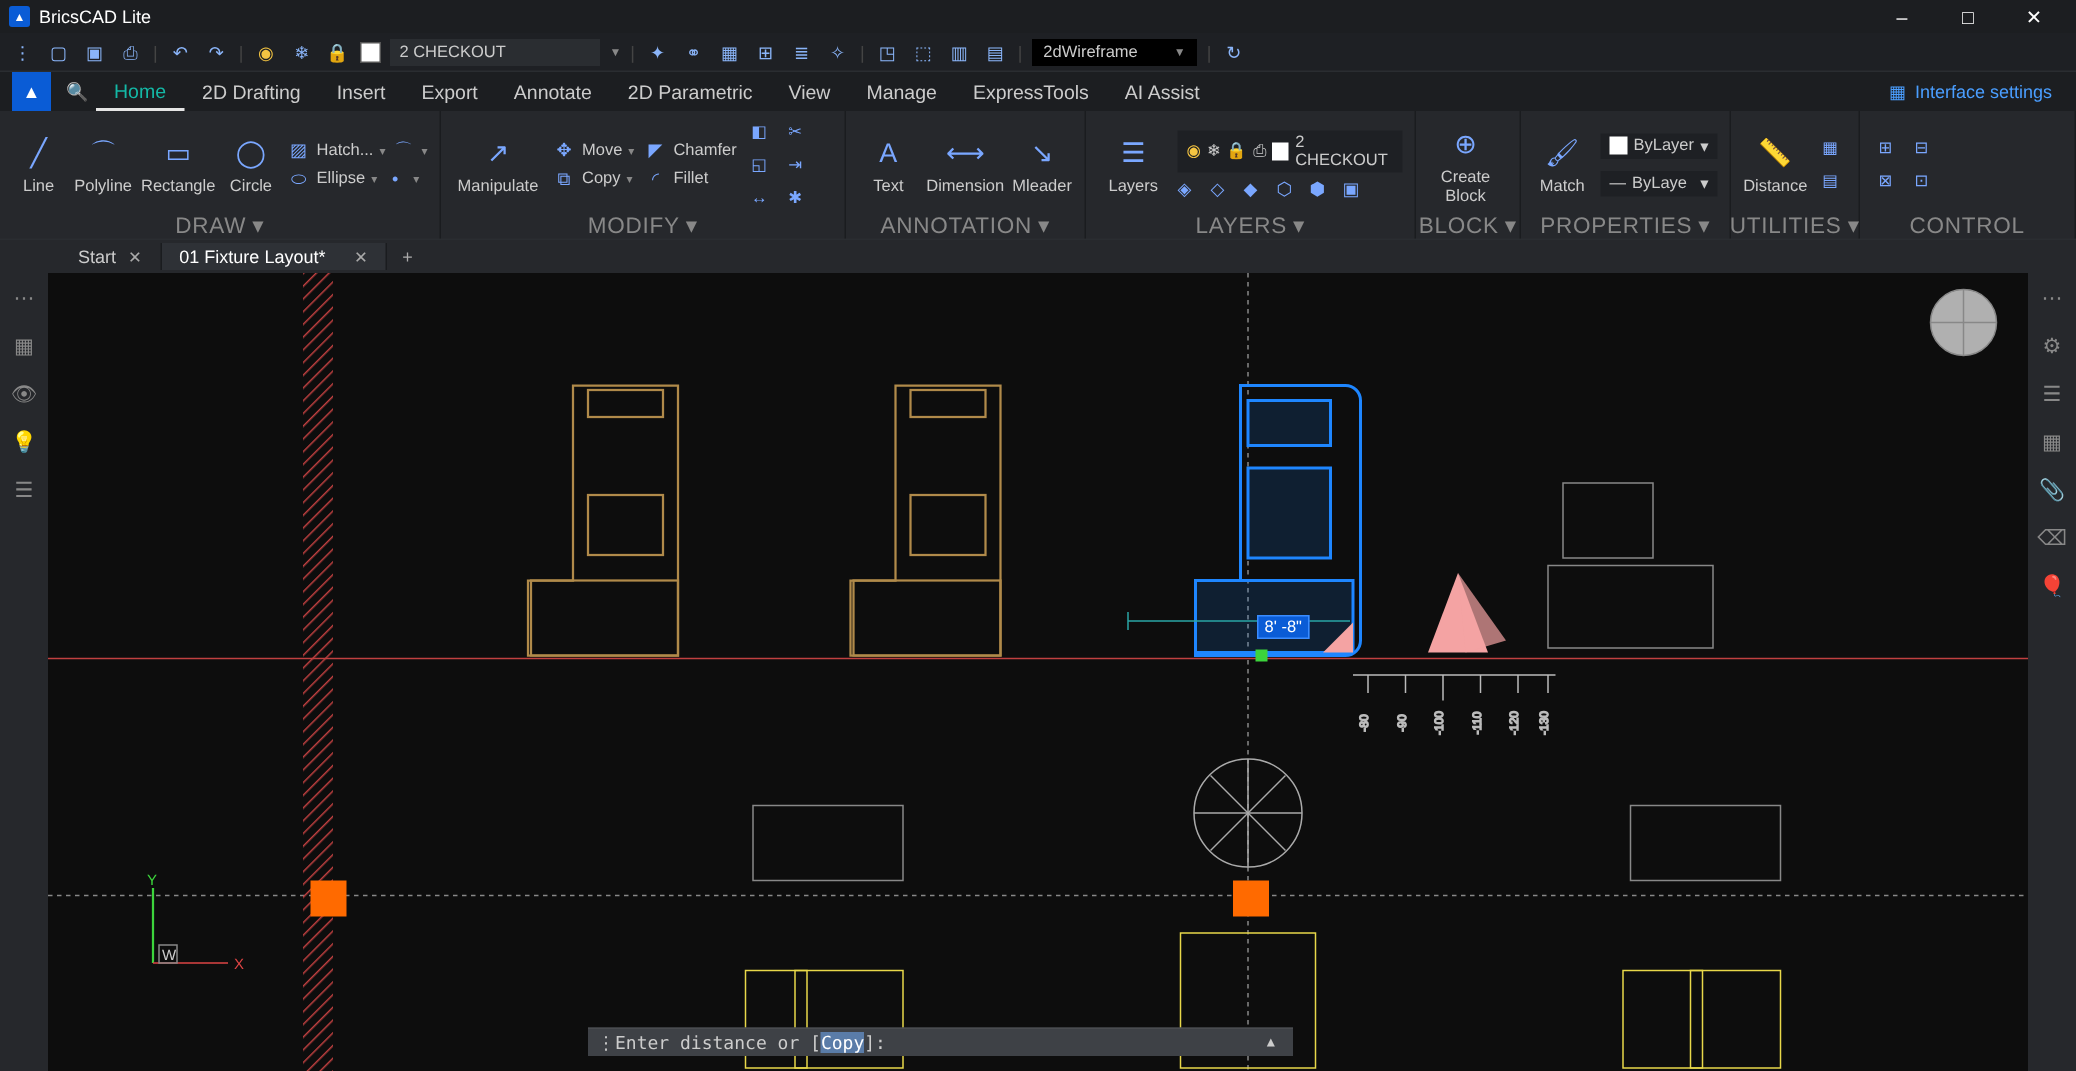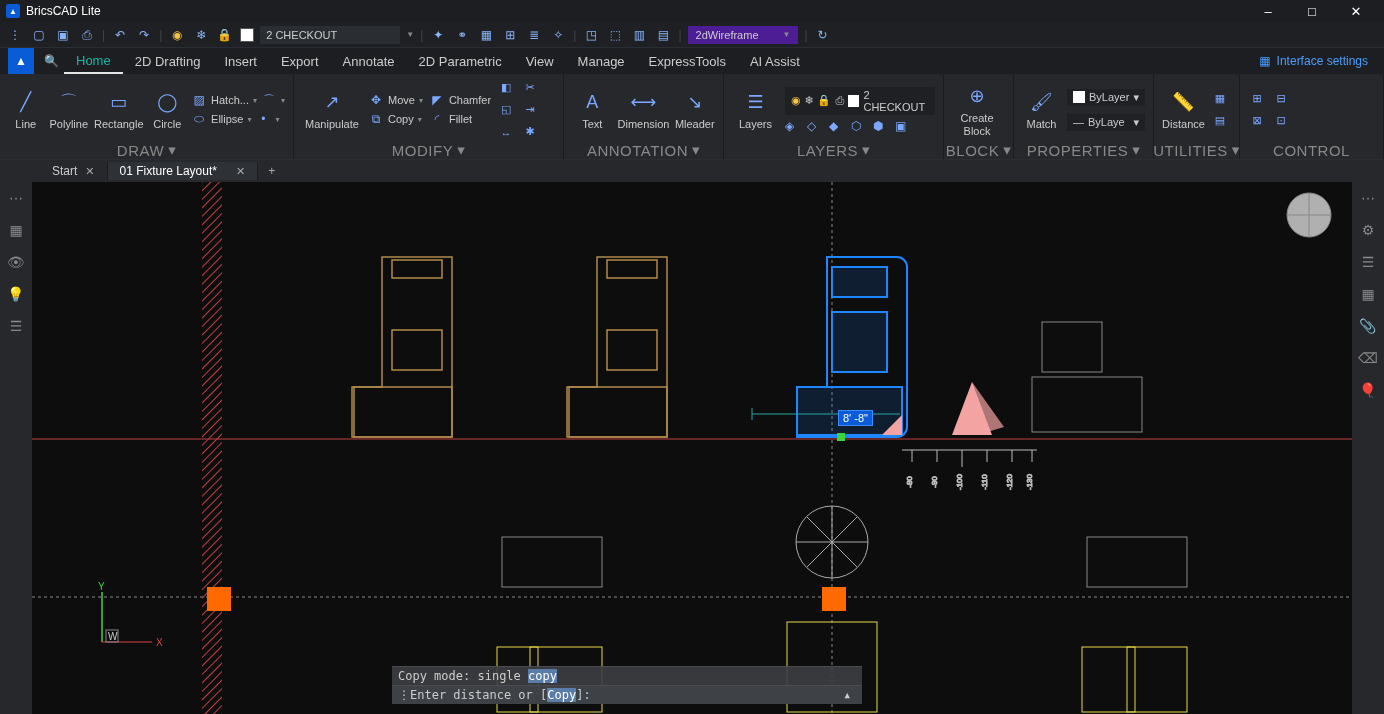--- a/index.html
+++ b/index.html
@@ -8,21 +8,21 @@
 .titlebar .logo { width: 14px; height: 14px; background: #0a5cd6; border-radius: 2px; margin-right: 6px; display:flex;align-items:center;justify-content:center;}
 .titlebar .logo::after{content:"▲";color:#fff;font-size:8px;}
 .titlebar .title { color: #fff; font-size: 12px; }
 .winbtns { margin-left: auto; display: flex; }
 .winbtns div { width: 44px; height: 22px; display: flex; align-items: center; justify-content: center; color: #fff; font-size: 13px; }
 .qat { height: 26px; background: #1e2024; display:flex; align-items:center; padding: 0 6px; gap: 6px; border-bottom:1px solid #2a2d31;}
 .qat .ic { width: 18px; height: 18px; display:flex; align-items:center; justify-content:center; color:#8ab4f8; font-size:12px;}
 .qat .swatch { width:14px;height:14px;background:#fff;border:1px solid #555;}
 .qat .layerbox { background:#2a2d31; color:#ccc; padding:1px 6px; width:140px; height:18px; font-size:11px; display:flex;align-items:center;}
 .qat .dd{color:#888;font-size:8px;}
-.qat .visual{background:#4c1d95;padding:1px 8px;height:18px;font-size:11px;display:flex;align-items:center;gap:24px;}
+.qat .visual{background:#000000;padding:1px 8px;height:18px;font-size:11px;display:flex;align-items:center;gap:24px;}
 .menubar { height: 26px; background: #1c1e21; display:flex; align-items:center; padding: 0 8px; gap:0;}
 .menubar .homeic{width:26px;height:26px;background:#0a5cd6;display:flex;align-items:center;justify-content:center;color:#fff;margin-right:6px;}
 .menubar .searchic{width:24px;color:#ccc;text-align:center;}
 .menubar .tab{padding:4px 12px;color:#ccc;font-size:13px;}
 .menubar .tab.active{color:#14b8a6;border-bottom:2px solid #e5e5e5;}
 .menubar .ifset{margin-left:auto;color:#4a9eff;display:flex;align-items:center;gap:6px;padding-right:8px;}
 .ribbon{height:86px;background:#26282c;display:flex;border-bottom:1px solid #2a2d31;}
 .panel{border-right:1px solid #1a1c1f;display:flex;flex-direction:column;padding:4px 8px 0;}
 .panel .body{flex:1;display:flex;align-items:center;gap:6px;}
 .panel .foot{height:18px;color:#888;font-size:15px;text-align:center;display:flex;align-items:center;justify-content:center;gap:4px;letter-spacing:0.5px;}
@@ -465,21 +465,20 @@
       <svg viewBox="0 0 50 50">
           <circle cx="25" cy="25" r="22" fill="#b0b0b0" stroke="#888"></circle>
           <line x1="25" y1="3" x2="25" y2="47" stroke="#888"></line>
           <line x1="3" y1="25" x2="47" y2="25" stroke="#888"></line>
         </svg>
     </div>
 
     <div class="dimbox" style="left:806px;top:228px">8' -8"</div>
 
     <div class="cmdbar">
-      <div class="line"><span>Copy mode: single </span><span class="hl">copy</span></div>
       <div class="line last">
           <span>⋮</span>
           <span>Enter distance or [</span>
           <span class="hl">Copy</span>
           <span>]:</span>
           <span class="arrow">▲</span>
         </div>
     </div>
   </div>
 </div>

